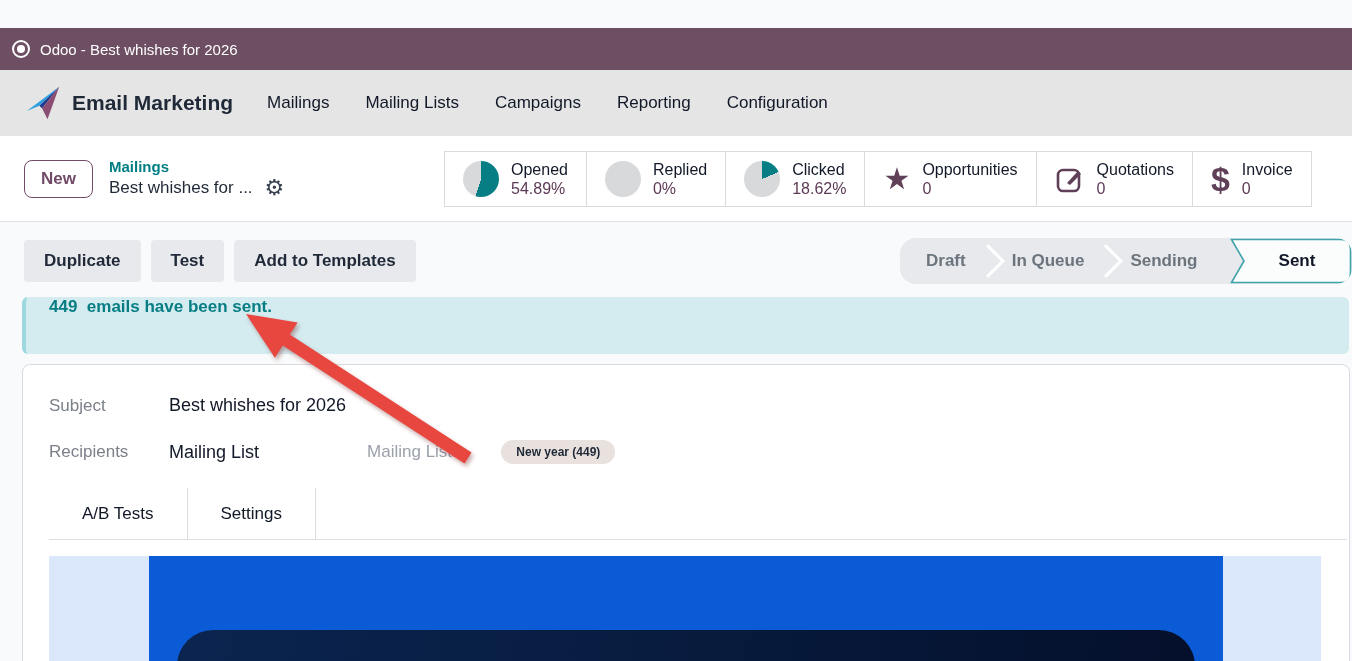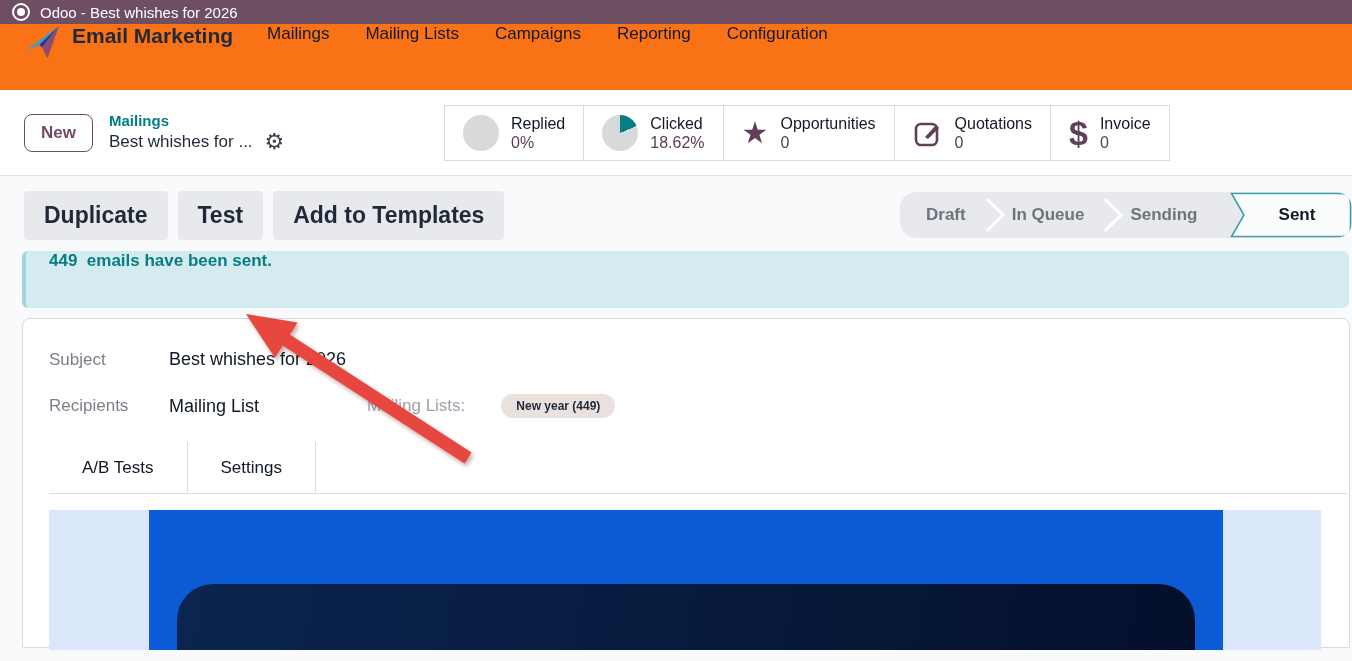--- a/index.html
+++ b/index.html
@@ -6,27 +6,27 @@
     --purple:#714b67; --purple-dark:#5d3b53; --teal:#077d84; --teal-link:#017e84;
     --alert-bg:#d4ecf0; --alert-border:#9cd8de; --arrow-red:#e8473f;
     --hero-blue:#0b5bd7; --side-blue:#dbe7fb; --navy:#061c41;
     --border:#dcdee3; --btn-gray:#e7e9ed; --txt:#111827; --label-gray:#7a7f88;
   }
   *{margin:0;padding:0;box-sizing:border-box;}
   body{width:1352px;height:661px;overflow:hidden;position:relative;
        font-family:"Liberation Sans",sans-serif;background:#f9fafb;color:var(--txt);}
 
   
-  .titlebar{height:24px;background:#6d4e63;display:flex;align-items:center;padding-left:12px;gap:10px;}
+  .titlebar{height:42px;background:#6d4e63;display:flex;align-items:center;padding-left:12px;gap:10px;margin-top:28px;}
   .record-icon{width:18px;height:18px;border:2px solid #fff;border-radius:50%;display:inline-flex;align-items:center;justify-content:center;flex:0 0 auto;}
   .record-icon::after{content:"";width:8px;height:8px;background:#fff;border-radius:50%;}
   .titlebar-text{color:#fff;font-size:15px;}
 
   
-  .navbar{height:66px;background:#f97316;display:flex;align-items:flex-start;padding-left:24px;}
+  .navbar{height:66px;background:#e5e5e5;display:flex;align-items:center;padding-left:24px;}
   .logo{width:38px;height:36px;margin-right:10px;flex:0 0 auto;}
   .app-name{font-size:21px;font-weight:700;color:#1f2937;margin-right:34px;}
   .nav-item{font-size:17px;color:#111827;margin-right:36px;cursor:pointer;}
 
   
   .control-panel{height:86px;background:#fff;border-bottom:1px solid #dee1e6;position:relative;
                  display:flex;align-items:center;padding-left:24px;}
   .new-btn{background:#fff;border:1px solid var(--purple);color:var(--purple);
            font-family:inherit;font-size:17px;font-weight:600;border-radius:8px;
            padding:8px 16px;cursor:pointer;margin-right:16px;}
@@ -42,21 +42,21 @@
   .pie{width:36px;height:36px;border-radius:50%;display:inline-block;flex:0 0 auto;}
   .stat-glyph{font-size:30px;color:#5f4058;line-height:1;flex:0 0 auto;display:inline-flex;align-items:center;}
   .stat-glyph.dollar{font-size:34px;font-weight:800;}
   .stat-text{display:flex;flex-direction:column;line-height:1.2;}
   .stat-label{font-size:16px;color:#111827;}
   .stat-value{font-size:16px;color:#5d3a56;}
 
   
   .action-row{margin:16px 0 0 24px;height:46px;position:relative;display:flex;align-items:center;gap:10px;}
   .act-btn{background:var(--btn-gray);border:none;border-radius:4px;font-family:inherit;
-           font-size:23px;font-weight:600;color:#1f2937;padding:11px 20px;cursor:pointer;}
+           font-size:17px;font-weight:600;color:#1f2937;padding:11px 20px;cursor:pointer;}
   .statusbar{position:absolute;right:0;top:0;width:452px;height:46px;background:var(--btn-gray);
              border-radius:16px;display:flex;align-items:center;overflow:hidden;}
   .step{color:#6c757d;font-size:17px;font-weight:600;padding:0 26px;cursor:pointer;white-space:nowrap;}
   .chev{width:24px;height:24px;border-top:3px solid #fff;border-right:3px solid #fff;
         transform:rotate(45deg);margin:0 -14px 0 -16px;flex:0 0 auto;}
   .step-active{position:relative;width:122px;height:46px;margin-left:auto;flex:0 0 auto;cursor:pointer;}
   .step-active svg{position:absolute;inset:0;}
   .step-active-label{position:absolute;inset:0;display:flex;align-items:center;justify-content:center;
                      padding-left:12px;font-size:17px;font-weight:700;color:#111827;}
 
@@ -118,20 +118,27 @@
   <button class="new-btn">New</button>
   <div class="bc-col">
     <a class="bc-parent">Mailings</a>
     <div class="bc-row">
       <span class="bc-current">Best whishes for ...</span>
       <span class="gear">⚙</span>
     </div>
   </div>
   <div class="stats" id="stats">
       <div class="stat-box">
+        <span class="pie" style="background: conic-gradient(var(--teal) 0 54.89%, #d8d9db 54.89% 100%);"></span>
+        <div class="stat-text">
+          <span class="stat-label">Opened</span>
+          <span class="stat-value">54.89%</span>
+        </div>
+      </div>
+      <div class="stat-box">
         <span class="pie" style="background: rgb(216, 217, 219);"></span>
         <div class="stat-text">
           <span class="stat-label">Replied</span>
           <span class="stat-value">0%</span>
         </div>
       </div>
       <div class="stat-box">
         <span class="pie" style="background: conic-gradient(var(--teal) 0 18.62%, #d8d9db 18.62% 100%);"></span>
         <div class="stat-text">
           <span class="stat-label">Clicked</span>

